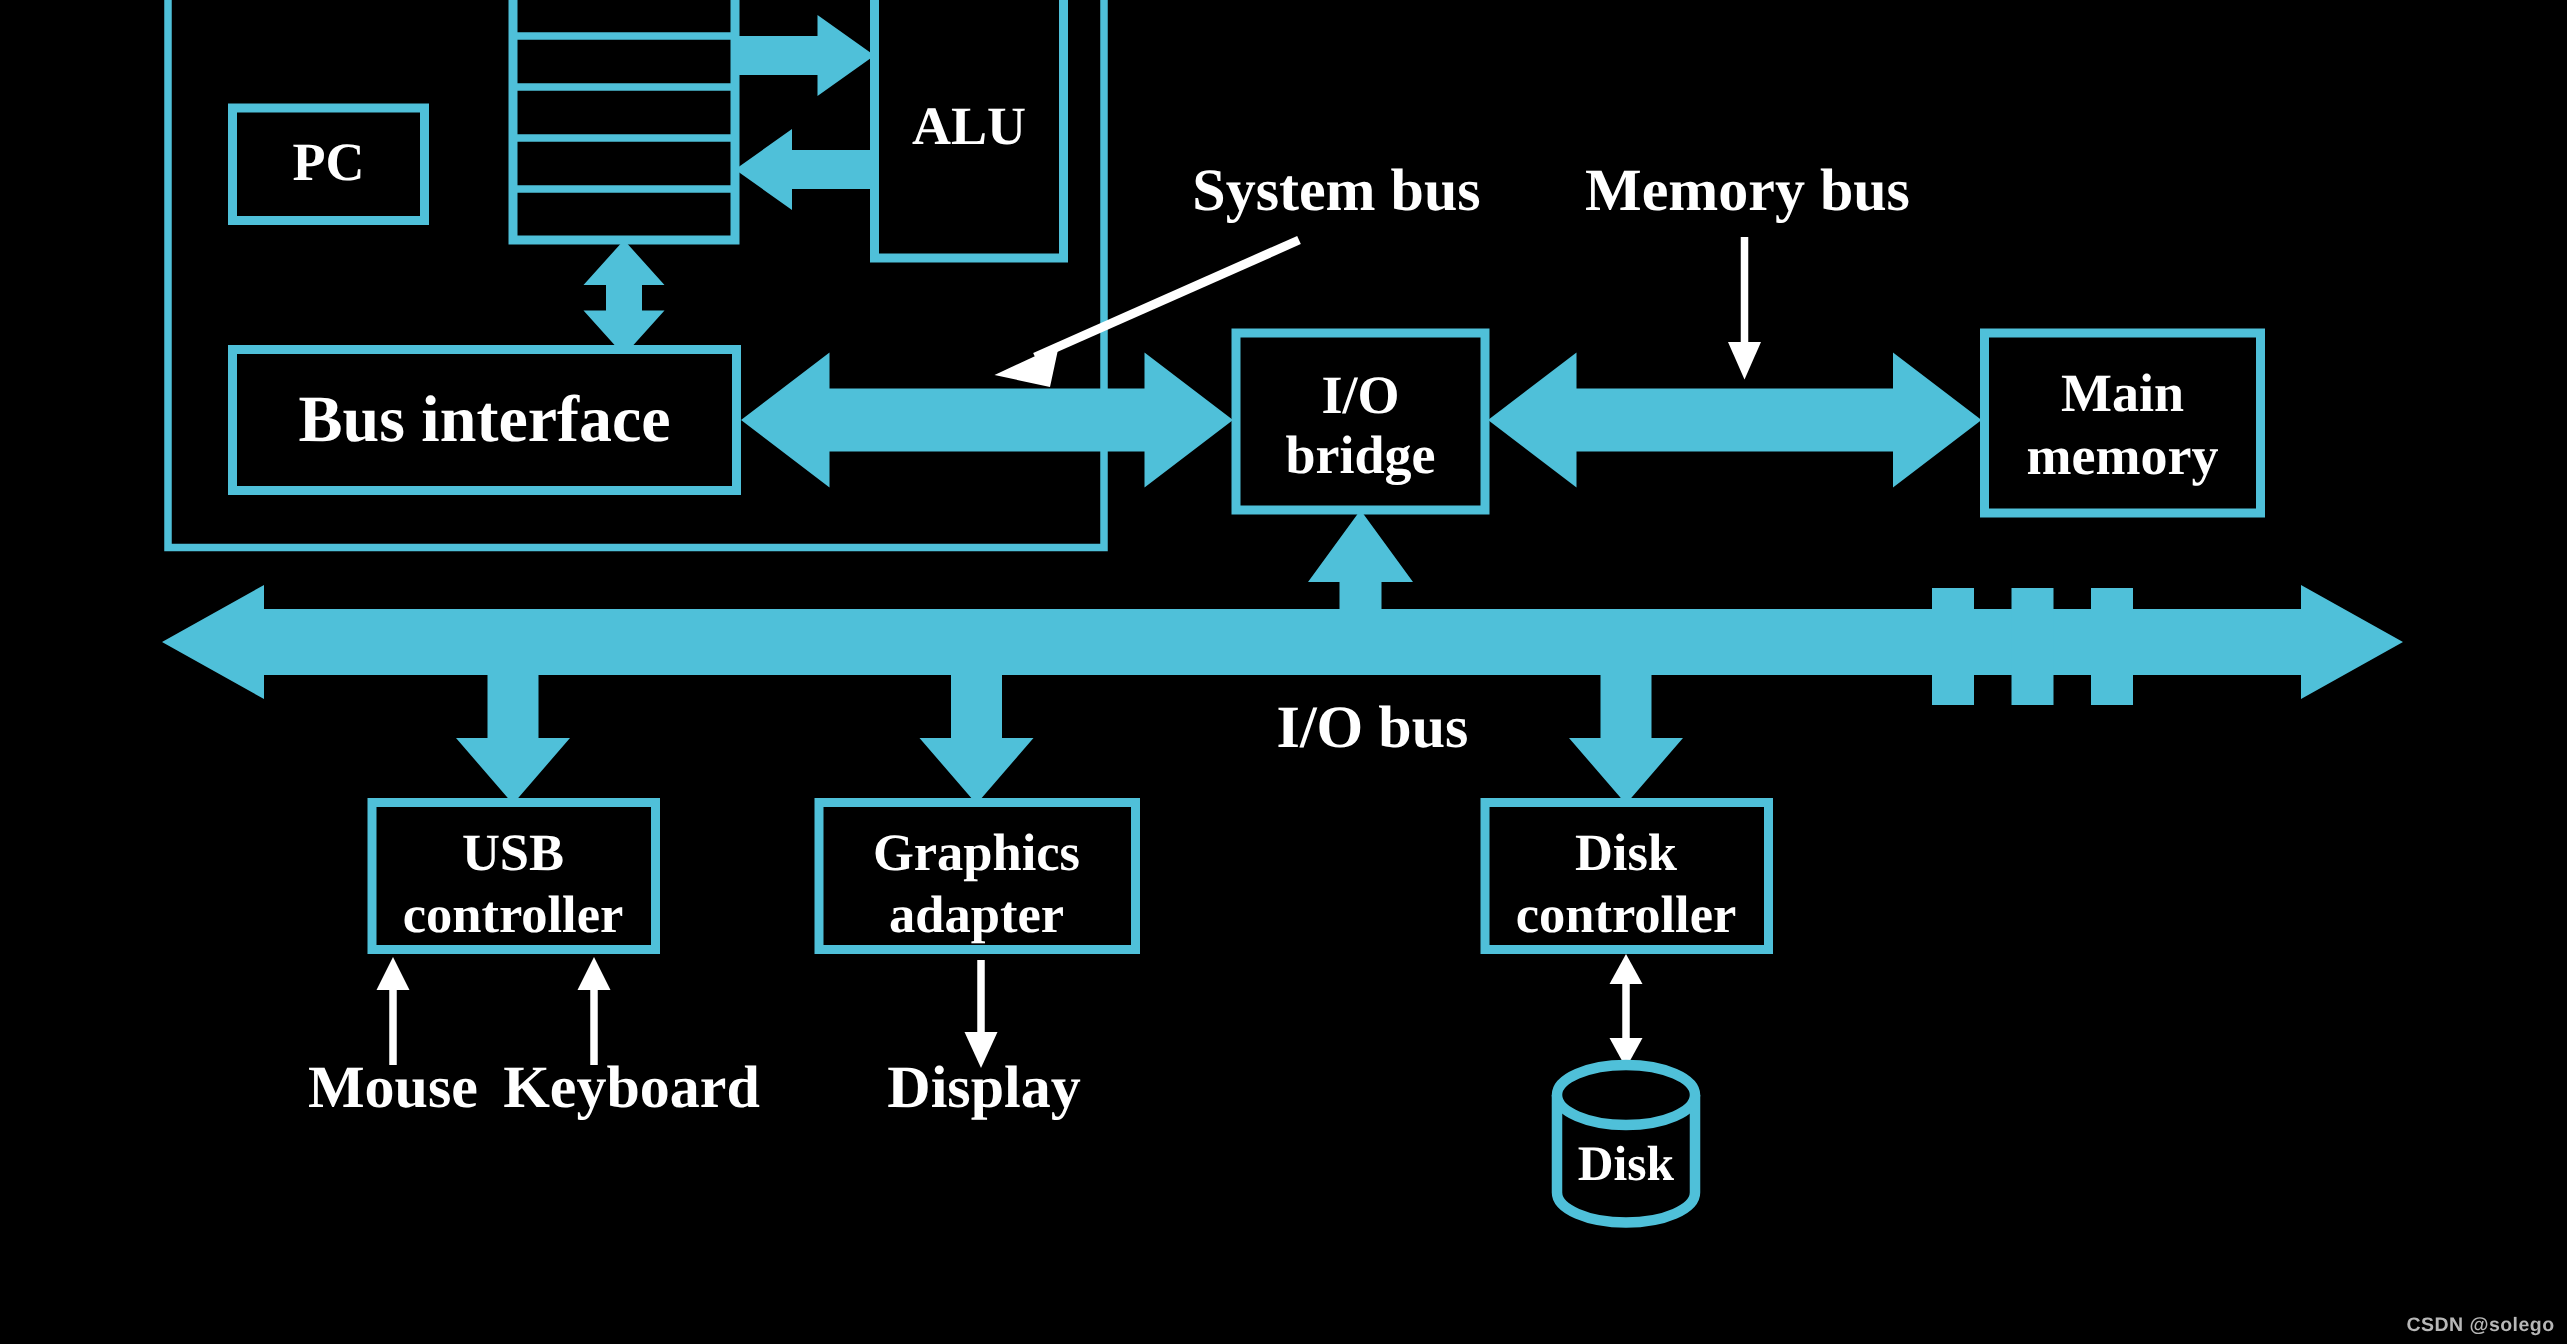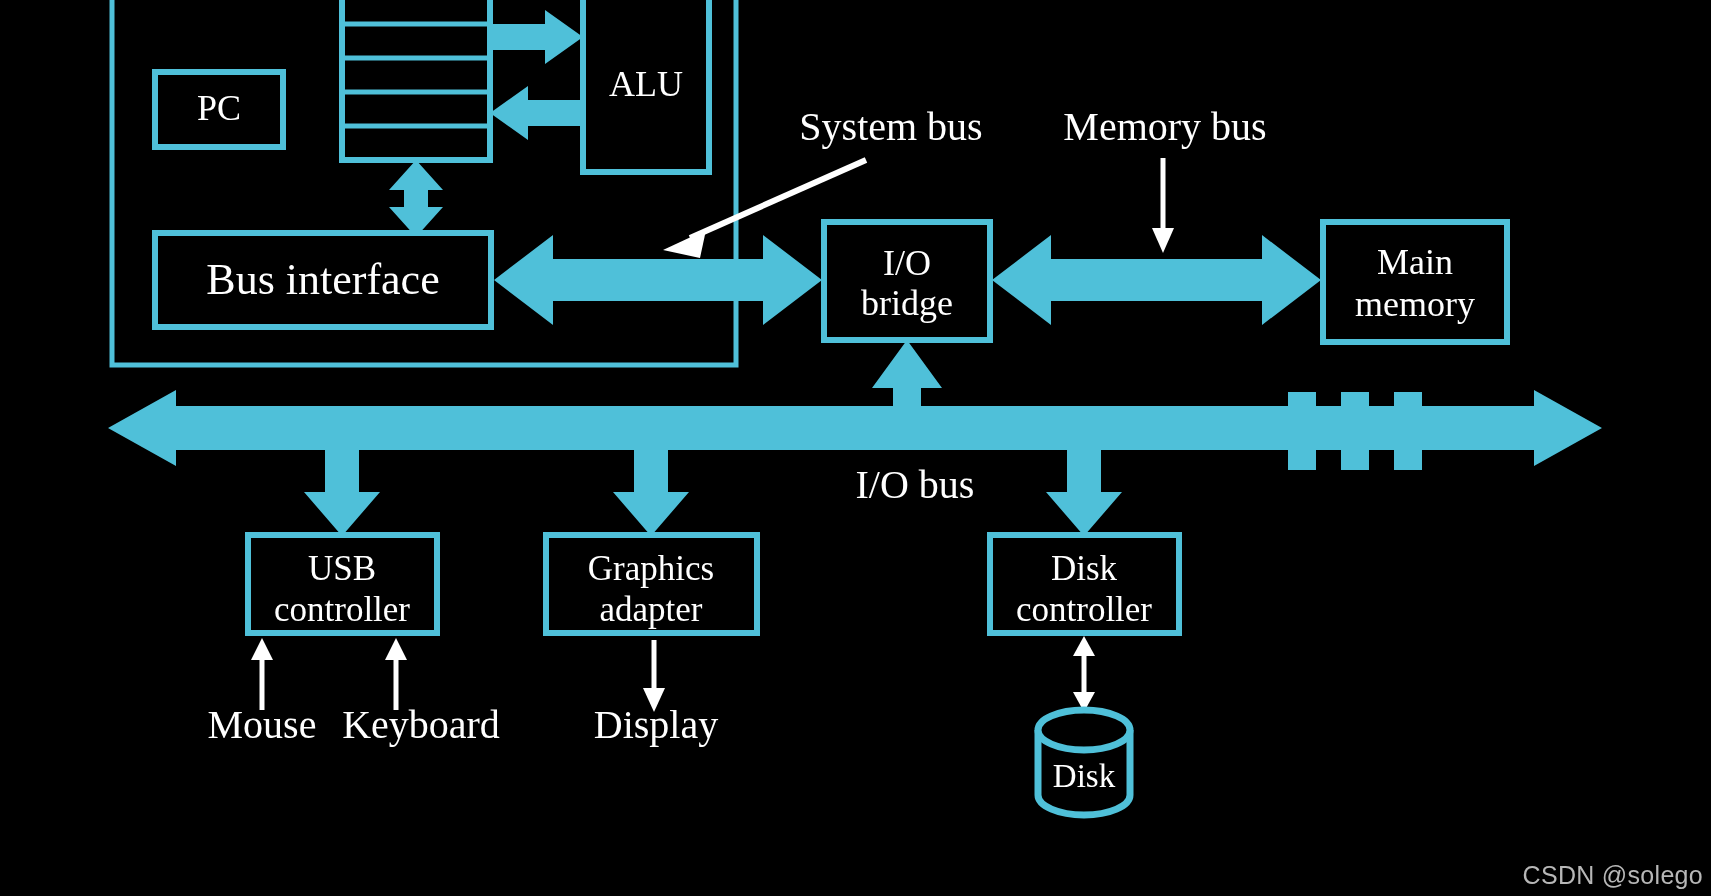--- a/index.html
+++ b/index.html
@@ -11,20 +11,21 @@
     width: 1711px;
     height: 896px;
     overflow: hidden;
     font-family: "Liberation Serif", serif;
   }
   #stage {
     position: relative;
     width: 1711px;
     height: 896px;
     background: #000000;
+    font-weight: bold;
   }
   svg#diagram {
     position: absolute;
     top: 0; left: 0;
     width: 1711px;
     height: 896px;
     display: block;
   }
   .box-fill { fill: #000000; }
   .box-stroke { stroke: #4fc0d9; }
@@ -36,21 +37,21 @@
     font-family: "Liberation Serif", serif;
     text-anchor: middle;
     dominant-baseline: middle;
   }
   .watermark {
     position: absolute;
     right: 8px;
     bottom: 6px;
     color: #b7b7b7;
     font-family: "Liberation Sans", sans-serif;
-    font-size: 25px;
+    font-size: 13px;
     letter-spacing: 0.3px;
   }
 </style>
 </head>
 <body>
 
 <div id="stage">
 
   <svg id="diagram" viewBox="0 0 1711 896">
 

